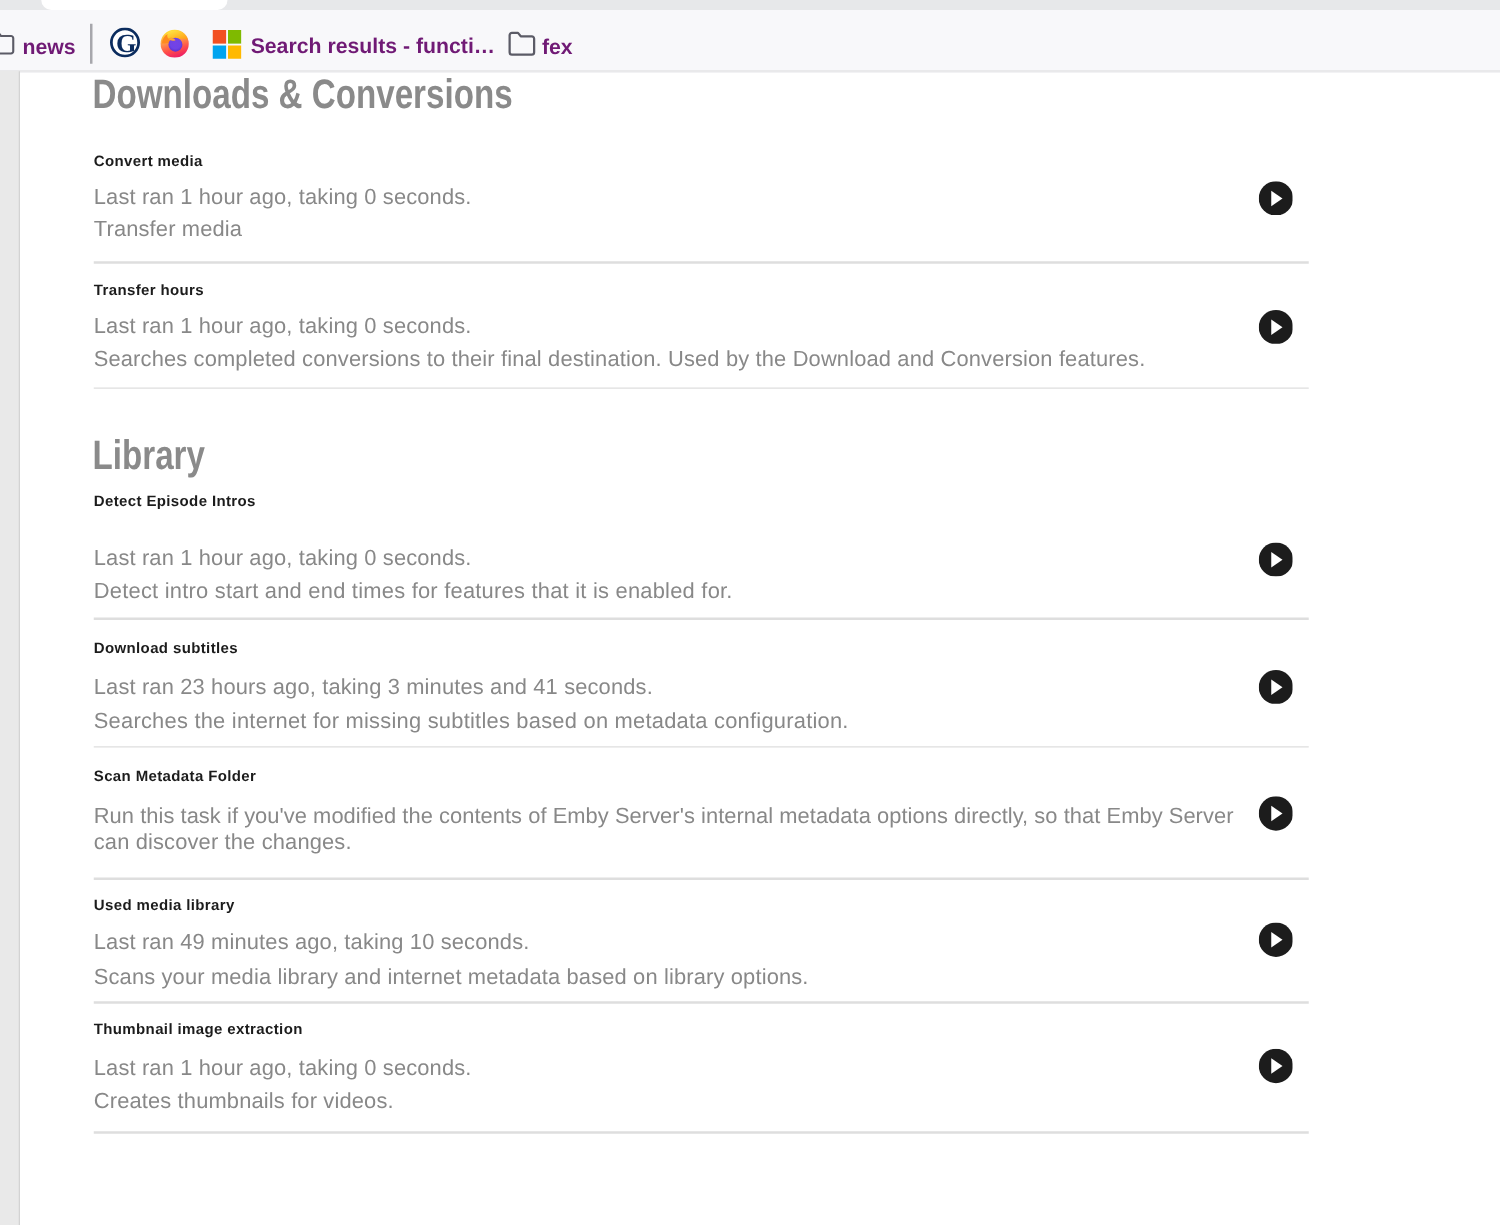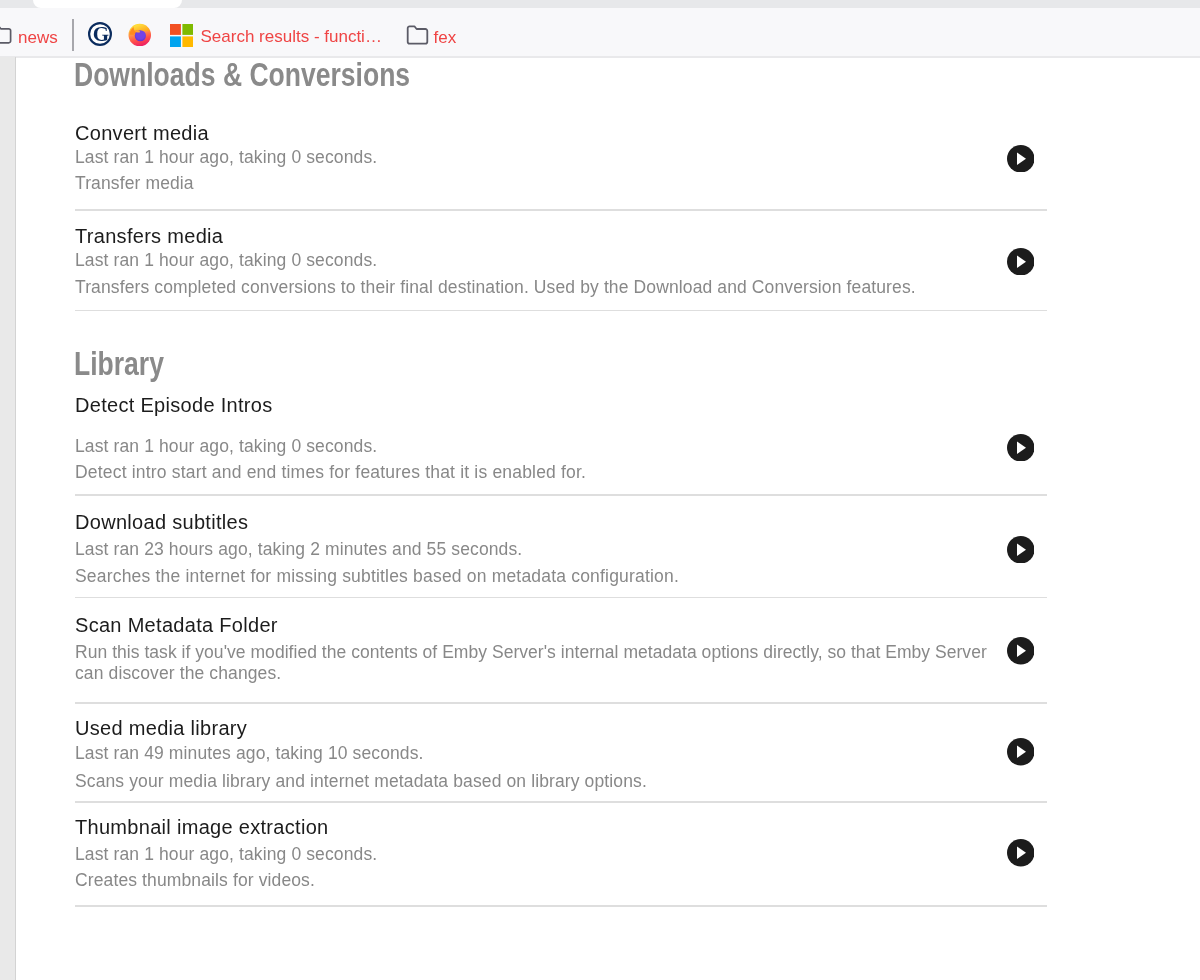--- a/index.html
+++ b/index.html
@@ -2,27 +2,27 @@
 <html><head>
 <meta charset="utf-8">
 <style>
   html,body{margin:0;padding:0;}
   body{width:1200px;height:980px;background:#ffffff;font-family:"Liberation Sans",sans-serif;position:relative;overflow:hidden;}
   .abs{position:absolute;white-space:nowrap;}
   
   #tabstrip{position:absolute;left:0;top:0;width:1200px;height:7.5px;background:#e7e8ea;overflow:hidden;}
   #tab{position:absolute;left:33px;top:-8px;width:149px;height:15.5px;background:#ffffff;border-radius:8px;}
   #bookbar{position:absolute;left:0;top:7.5px;width:1200px;height:48px;background:#f8f8fa;border-bottom:2px solid #e9e9eb;}
-  .bartext{position:absolute;color:#ef4444;font-size:17px;line-height:1;}
+  .bartext{position:absolute;color:#701a75;font-size:17px;line-height:1;font-weight:bold;}
   #sep{position:absolute;left:72px;top:18.5px;width:1.5px;height:32px;background:#a7a7ac;}
   
   #leftstrip{position:absolute;left:0;top:57px;width:15px;height:923px;background:#e9e9e9;border-right:1.5px solid #d3d3d3;}
   
   .h2{position:absolute;left:74px;color:#8a8a8a;font-size:33px;font-weight:bold;white-space:nowrap;transform-origin:0 50%;}
-  .t{position:absolute;left:75px;color:#1c1c1c;font-size:20px;font-weight:normal;line-height:1;white-space:nowrap;letter-spacing:0.3px;}
+  .t{position:absolute;left:75px;color:#1c1c1c;font-size:12px;font-weight:bold;line-height:1;white-space:nowrap;letter-spacing:0.3px;}
   .g{position:absolute;left:75px;color:#888888;font-size:17.5px;line-height:1;white-space:nowrap;letter-spacing:0.12px;}
   .dv{position:absolute;left:75px;width:972px;height:1.5px;background:#dedede;}
   .play{position:absolute;left:1006.75px;width:27.5px;height:27.5px;}
 </style>
 </head>
 <body>
   <div id="tabstrip">
     <div id="tab"></div>
   </div>
   <div id="bookbar"></div>
@@ -74,34 +74,34 @@
 
   <div id="leftstrip"></div>
 
   <div class="h2" id="h2a" style="top:56px;transform:scaleX(0.804)">Downloads &amp; Conversions</div>
 
   <div class="t" style="top:123.4px">Convert media</div>
   <div class="g" style="top:148.6px">Last ran 1 hour ago, taking 0 seconds.</div>
   <div class="g" style="top:174.8px">Transfer media</div>
   <div class="dv" style="top:209px"></div>
 
-  <div class="t" style="top:225.5px">Transfers media</div>
+  <div class="t" style="top:225.5px">Transfer hours</div>
   <div class="g" style="top:251.5px">Last ran 1 hour ago, taking 0 seconds.</div>
-  <div class="g" id="d2" style="top:278.8px">Transfers completed conversions to their final destination. Used by the Download and Conversion features.</div>
+  <div class="g" id="d2" style="top:278.8px">Searches completed conversions to their final destination. Used by the Download and Conversion features.</div>
   <div class="dv" style="top:309.5px"></div>
 
   <div class="h2" id="h2b" style="top:344.7px;transform:scaleX(0.804)">Library</div>
 
   <div class="t" style="top:395px">Detect Episode Intros</div>
   <div class="g" style="top:437.8px">Last ran 1 hour ago, taking 0 seconds.</div>
   <div class="g" id="d3" style="top:464.1px;letter-spacing:0.19px">Detect intro start and end times for features that it is enabled for.</div>
   <div class="dv" style="top:494px"></div>
 
   <div class="t" style="top:511.5px">Download subtitles</div>
-  <div class="g" id="l4" style="top:540.5px">Last ran 23 hours ago, taking 2 minutes and 55 seconds.</div>
+  <div class="g" id="l4" style="top:540.5px">Last ran 23 hours ago, taking 3 minutes and 41 seconds.</div>
   <div class="g" id="d4" style="top:568.1px;letter-spacing:0.19px">Searches the internet for missing subtitles based on metadata configuration.</div>
   <div class="dv" style="top:596.5px"></div>
 
   <div class="t" style="top:614.8px">Scan Metadata Folder</div>
   <div class="g" id="d5a" style="top:643.8px;letter-spacing:0.04px">Run this task if you've modified the contents of Emby Server's internal metadata options directly, so that Emby Server</div>
   <div class="g" style="top:665px">can discover the changes.</div>
   <div class="dv" style="top:702px"></div>
 
   <div class="t" style="top:717.8px">Used media library</div>
   <div class="g" id="l6" style="top:744.8px">Last ran 49 minutes ago, taking 10 seconds.</div>

